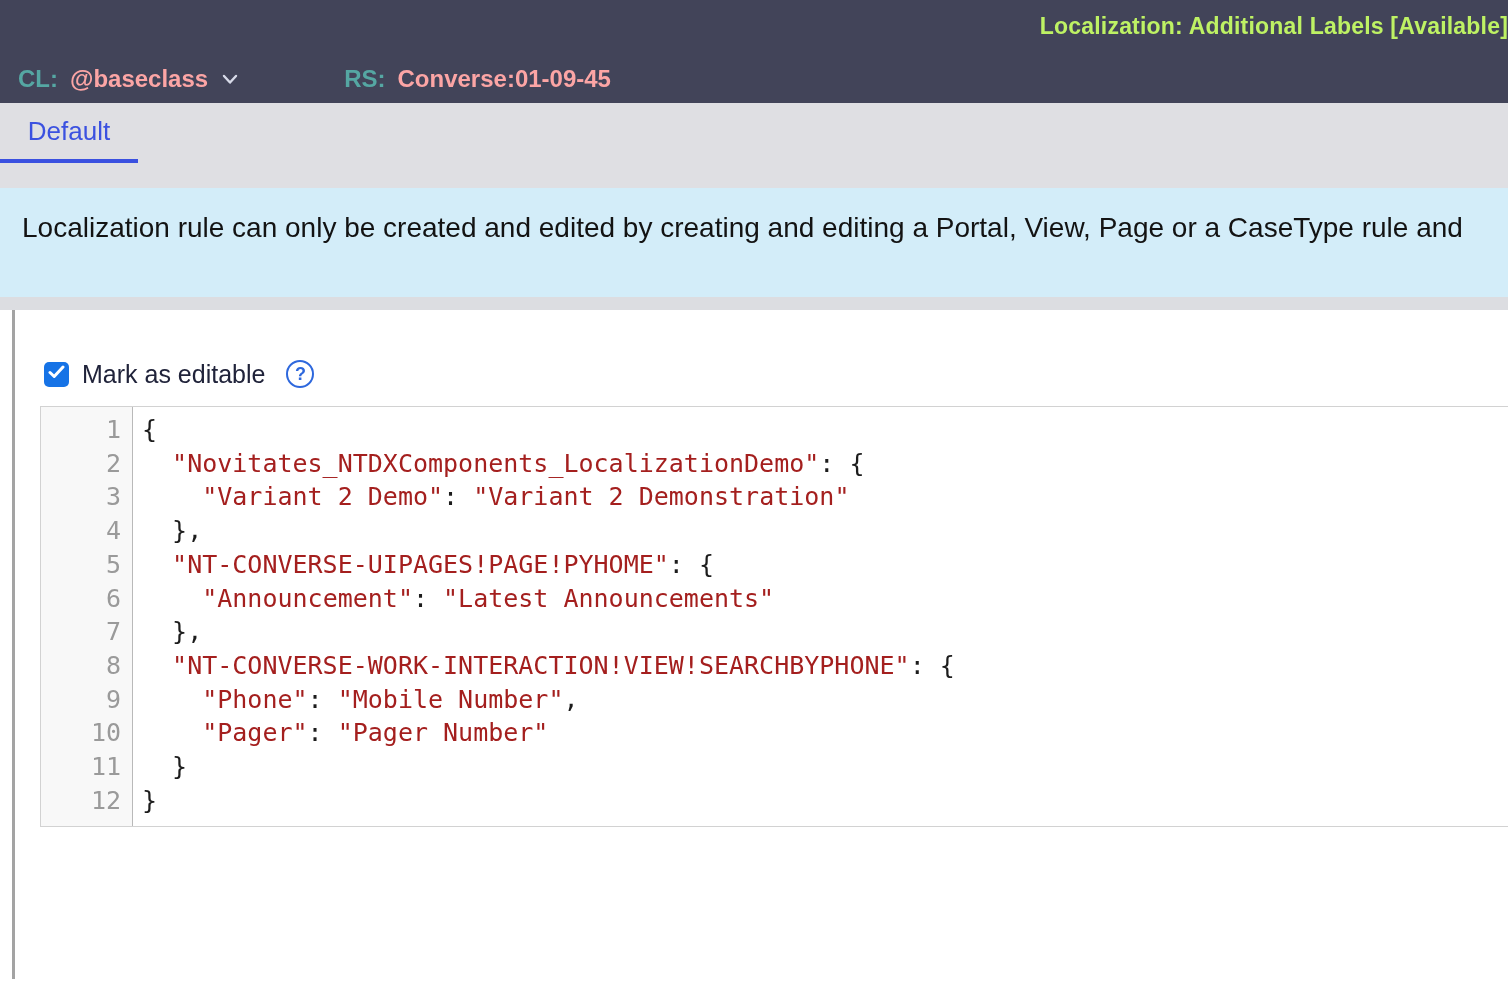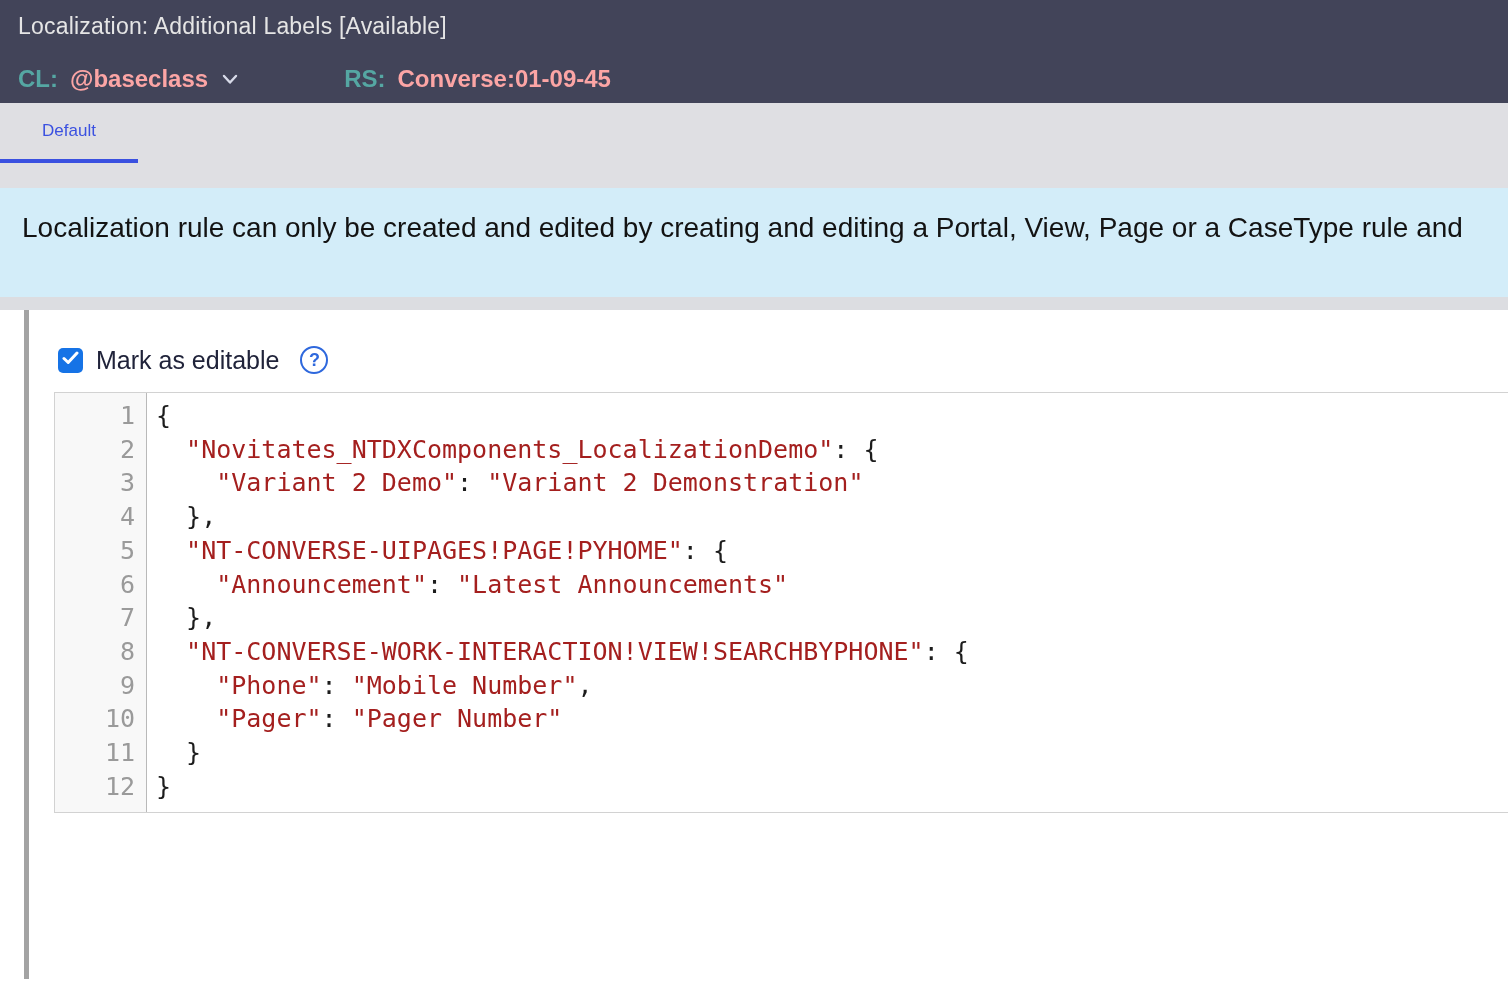--- a/index.html
+++ b/index.html
@@ -1,44 +1,44 @@
 <!DOCTYPE html>
 <html><head>
 <meta charset="utf-8">
 <style>
   * { margin:0; padding:0; box-sizing:border-box; }
   html,body { width:1508px; height:982px; overflow:hidden; background:#ffffff;
               font-family:"Liberation Sans", sans-serif; }
 
   
   .hdr { background:#424459; height:103px; padding:13px 0 0 18px; }
-  .hdr-title { color:#e5e5e5; font-size:23px; font-weight:normal; letter-spacing:.2px; }
+  .hdr-title { color:#bef264; font-size:23px; font-weight:bold; letter-spacing:.2px;text-align:right; }
   .hdr-meta { display:flex; align-items:center; margin-top:25px; font-size:24px; font-weight:bold; }
   .meta-label { color:#55a7a3; margin-right:12px; }
   .meta-value { color:#fca5a5; }
   .meta-group { display:flex; align-items:center; }
   .meta-gap { width:52px; }
   .chev { margin-left:12px; display:inline-flex; }
 
   
   .tabbar { background:#dfdfe3; height:85px; }
   .tabrow { display:flex; height:60px; }
-  .tab { font-size:17px; display:flex; align-items:center; justify-content:center;
+  .tab { font-size:26px; display:flex; align-items:center; justify-content:center;
          padding:6px 23px; cursor:pointer; color:#1b1c2e; }
   .tab.active { color:#3b51e0; border-bottom:4px solid #3a50e0; min-width:138px; }
   .tab.inactive { margin-left:29px; }
 
   
   .banner { background:#d3edf9; height:109px; padding:24px 0 0 22px;
             font-size:28px; color:#131313; white-space:nowrap; overflow:hidden; }
   .divider-strip { background:#dcdde1; height:13px; }
 
   
-  .panel { position:relative; margin-left:24px; border-left:5px solid #a3a3a3;
-           background:#ffffff; height:669px; padding-top:35px; }
+  .panel { position:relative; margin-left:12px; border-left:3px solid #a3a3a3;
+           background:#ffffff; height:669px; padding-top:49px; }
 
   .chk-row { display:flex; align-items:center; margin-left:29px; height:30px; }
   .chkbox { width:25px; height:25px; background:#1673e6; border-radius:5px;
             display:flex; align-items:center; justify-content:center; cursor:pointer; }
   .chk-label { font-size:25px; color:#20233a; margin-left:13px; }
   .help { margin-left:21px; width:28px; height:28px; border:2px solid #2e68dd; border-radius:50%;
           color:#2e68dd; font-size:18px; font-weight:bold; display:flex; align-items:center;
           justify-content:center; cursor:pointer; }
 
   .field-label { margin:49px 0 0 26px; font-size:24px; color:#6e6e6e; }

